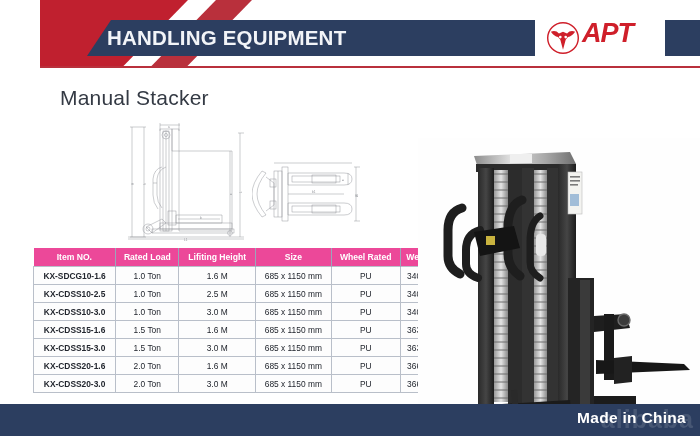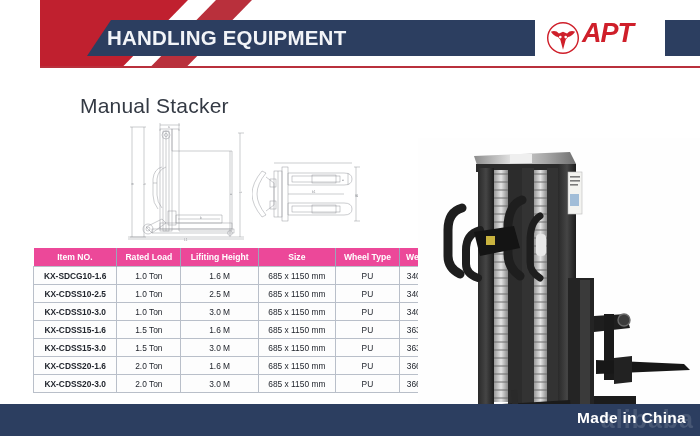--- a/index.html
+++ b/index.html
@@ -90,26 +90,25 @@
   
   .panel {
     position: absolute;
     left: 0; top: 68px;
     width: 700px; height: 336px;
     background: #ffffff;
   }
 
   .product-title {
     position: absolute;
-    left: 80px; top: 18px;
+    left: 60px; top: 18px;
     font-size: 21px;
     font-weight: 400;
     color: #343a44;
     letter-spacing: 0.2px;
-    margin-top: 8px;
   }
 
   
   .cad-side {
     position: absolute;
     left: 122px; top: 55px;
     width: 130px; height: 118px;
   }
   .cad-top {
     position: absolute;
@@ -316,21 +315,21 @@
     </svg>
 
     <div class="spec-table-wrap">
       <table class="spec">
         <thead>
           <tr>
             <th>Item NO.</th>
             <th>Rated Load</th>
             <th>Lifiting Height</th>
             <th>Size</th>
-            <th>Wheel Type</th>
+            <th>Wheel Rated</th>
             <th>Weight</th>
           </tr>
         </thead>
         <tbody>
           <tr>
             <td>KX-SDCG10-1.6</td>
             <td>1.0 Ton</td>
             <td>1.6 M</td>
             <td>685 x 1150 mm</td>
             <td>PU</td>

